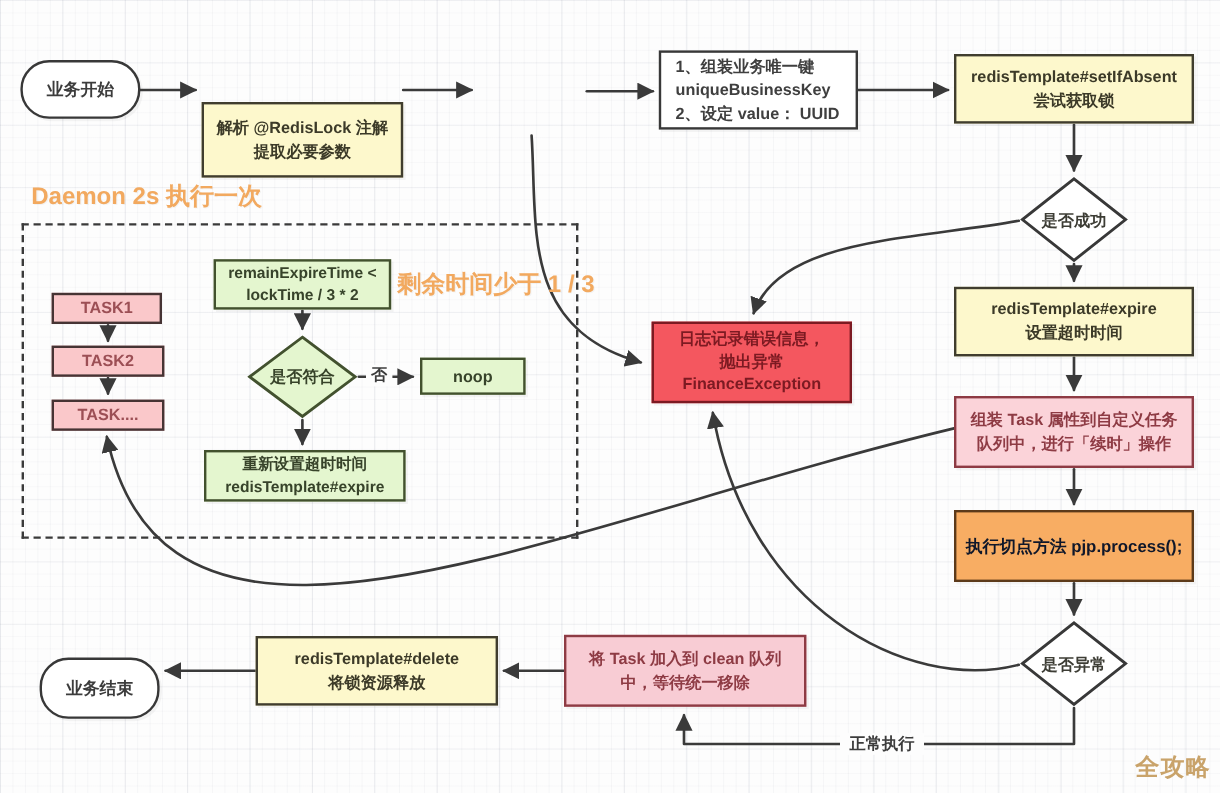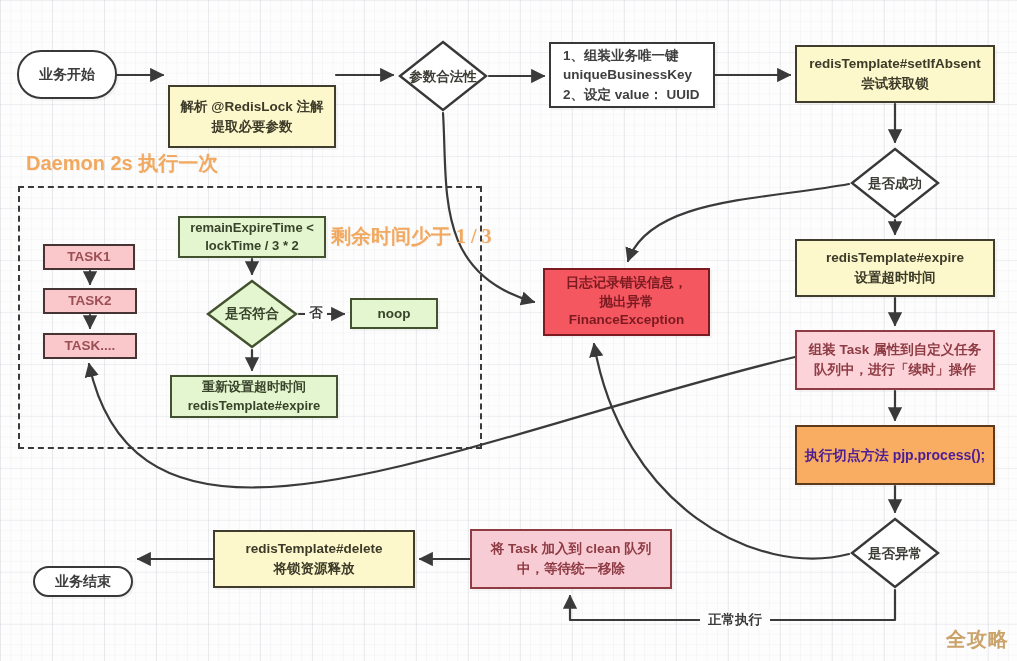--- a/index.html
+++ b/index.html
@@ -18,21 +18,21 @@
     align-items:center;justify-content:center;text-align:center;z-index:3;
     font-size:13.5px;font-weight:600;color:#3d3d35;line-height:1.45;
     box-shadow:2px 2px 0 rgba(80,80,80,0.06);}
   .pill{background:#ffffff;border:2.5px solid #383838;border-radius:24px;color:#3c3c3c;font-size:14px;}
   .box-white{background:#ffffff;border:2.5px solid #383838;color:#3f3f3f;}
   .box-yellow{background:#fdf8cc;border:2.5px solid #403d2e;color:#3c3a28;}
   .box-green{background:#e4f6cf;border:2.5px solid #42512e;color:#37432a;}
   .box-pink{background:#fbd3d9;border:2.5px solid #8e3b44;color:#8e3b44;}
   .box-task{background:#fac8ca;border:2px solid #463434;color:#9c4f55;box-shadow:none;}
   .box-red{background:#f4575f;border:2.5px solid #7c1a22;color:#7c1a22;align-items:center;}
-  .box-orange{background:#f8ad63;border:2.5px solid #5c3a1a;color:#4c1d95;text-align:right;}
+  .box-orange{background:#f8ad63;border:2.5px solid #5c3a1a;color:#0f172a;text-align:right;}
   .dashedbox{position:absolute;left:18px;top:186px;width:460px;height:259px;
     border:2.5px dashed #3a3a3a;z-index:1;background:transparent;}
   .dlabel{position:absolute;z-index:4;font-size:13.5px;font-weight:600;color:#3d3d35;
     width:100%;text-align:center;}
   .diamond{position:absolute;z-index:3;}
   .diamond svg{display:block;}
   .hint{position:absolute;z-index:4;color:#f2a95f;font-weight:700;font-size:20px;
     text-shadow:1px 1px 0 rgba(0,0,0,0.04);}
   .edge-label{position:absolute;z-index:4;background:#fdfdfd;color:#3c3c3c;
     font-size:13.5px;font-weight:600;text-align:center;}
@@ -41,21 +41,21 @@
   .edges{position:absolute;left:0;top:0;z-index:2;pointer-events:none;}
   .ta-left{align-items:flex-start;text-align:left;padding-left:12px;}
 </style>
 </head>
 <body>
 
 <div class="canvas">
 
   <div class="dashedbox"></div>
   <div class="hint" style="left:26px;top:150px;">Daemon 2s 执行一次</div>
-  <div class="hint" style="left:331px;top:223px;font-family:Liberation Serif, serif;">剩余时间少于 1 / 3</div>
+  <div class="hint" style="left:331px;top:223px;">剩余时间少于 1 / 3</div>
 
   <svg class="edges" width="1017" height="661" viewBox="0 0 1017 661">
     <defs>
       <marker id="ah" viewBox="0 0 10 10" refX="9" refY="5" markerWidth="6.5" markerHeight="6.5" orient="auto">
         <path d="M0,0 L10,5 L0,10 z" fill="#3a3a3a"></path>
       </marker>
     </defs>
     <g fill="none" stroke="#3a3a3a" stroke-width="2.2" stroke-linecap="round" stroke-linejoin="round">
       <path d="M117,75 H163" marker-end="url(#ah)"></path>
       <path d="M336,75 H393" marker-end="url(#ah)"></path>
@@ -86,26 +86,20 @@
 
   <div class="node pill" style="left:17px;top:50px;width:100px;height:49px;">
     <div>业务开始</div>
   </div>
 
   <div class="node box-yellow" style="left:168px;top:43px;width:168px;height:63px;margin-top:42px;">
     <div>解析 @RedisLock 注解</div>
     <div>提取必要参数</div>
   </div>
 
-  <div class="diamond" style="left:398px;top:40px;width:90px;height:72px;">
-    <svg width="90" height="72" viewBox="0 0 90 72">
-      <polygon points="45,2 88,36 45,70 2,36" fill="#ffffff" stroke="#383838" stroke-width="2.4"></polygon>
-    </svg>
-    <div class="dlabel" style="top:28px;">参数合法性</div>
-  </div>
 
   <div class="node box-white ta-left" style="left:549px;top:42px;width:166px;height:66px;">
     <div>1、组装业务唯一键</div>
     <div>uniqueBusinessKey</div>
     <div>2、设定 value： UUID</div>
   </div>
 
   <div class="node box-yellow" style="left:795px;top:45px;width:200px;height:58px;">
     <div>redisTemplate#setIfAbsent</div>
     <div>尝试获取锁</div>
@@ -169,21 +163,21 @@
 
   <div class="node box-green" style="left:350px;top:298px;width:88px;height:31px;">
     <div>noop</div>
   </div>
 
   <div class="node box-green" style="left:170px;top:375px;width:168px;height:43px;font-size:13px;line-height:1.4;">
     <div>重新设置超时时间</div>
     <div>redisTemplate#expire</div>
   </div>
 
-  <div class="node pill" style="left:33px;top:566px;width:100px;height:31px;">
+  <div class="node pill" style="left:33px;top:548px;width:100px;height:51px;">
     <div>业务结束</div>
   </div>
 
   <div class="node box-yellow" style="left:213px;top:530px;width:202px;height:58px;">
     <div>redisTemplate#delete</div>
     <div>将锁资源释放</div>
   </div>
 
   <div class="node box-pink" style="left:470px;top:529px;width:202px;height:60px;background:#f8ccd4;">
     <div>将 Task 加入到 clean 队列</div>

